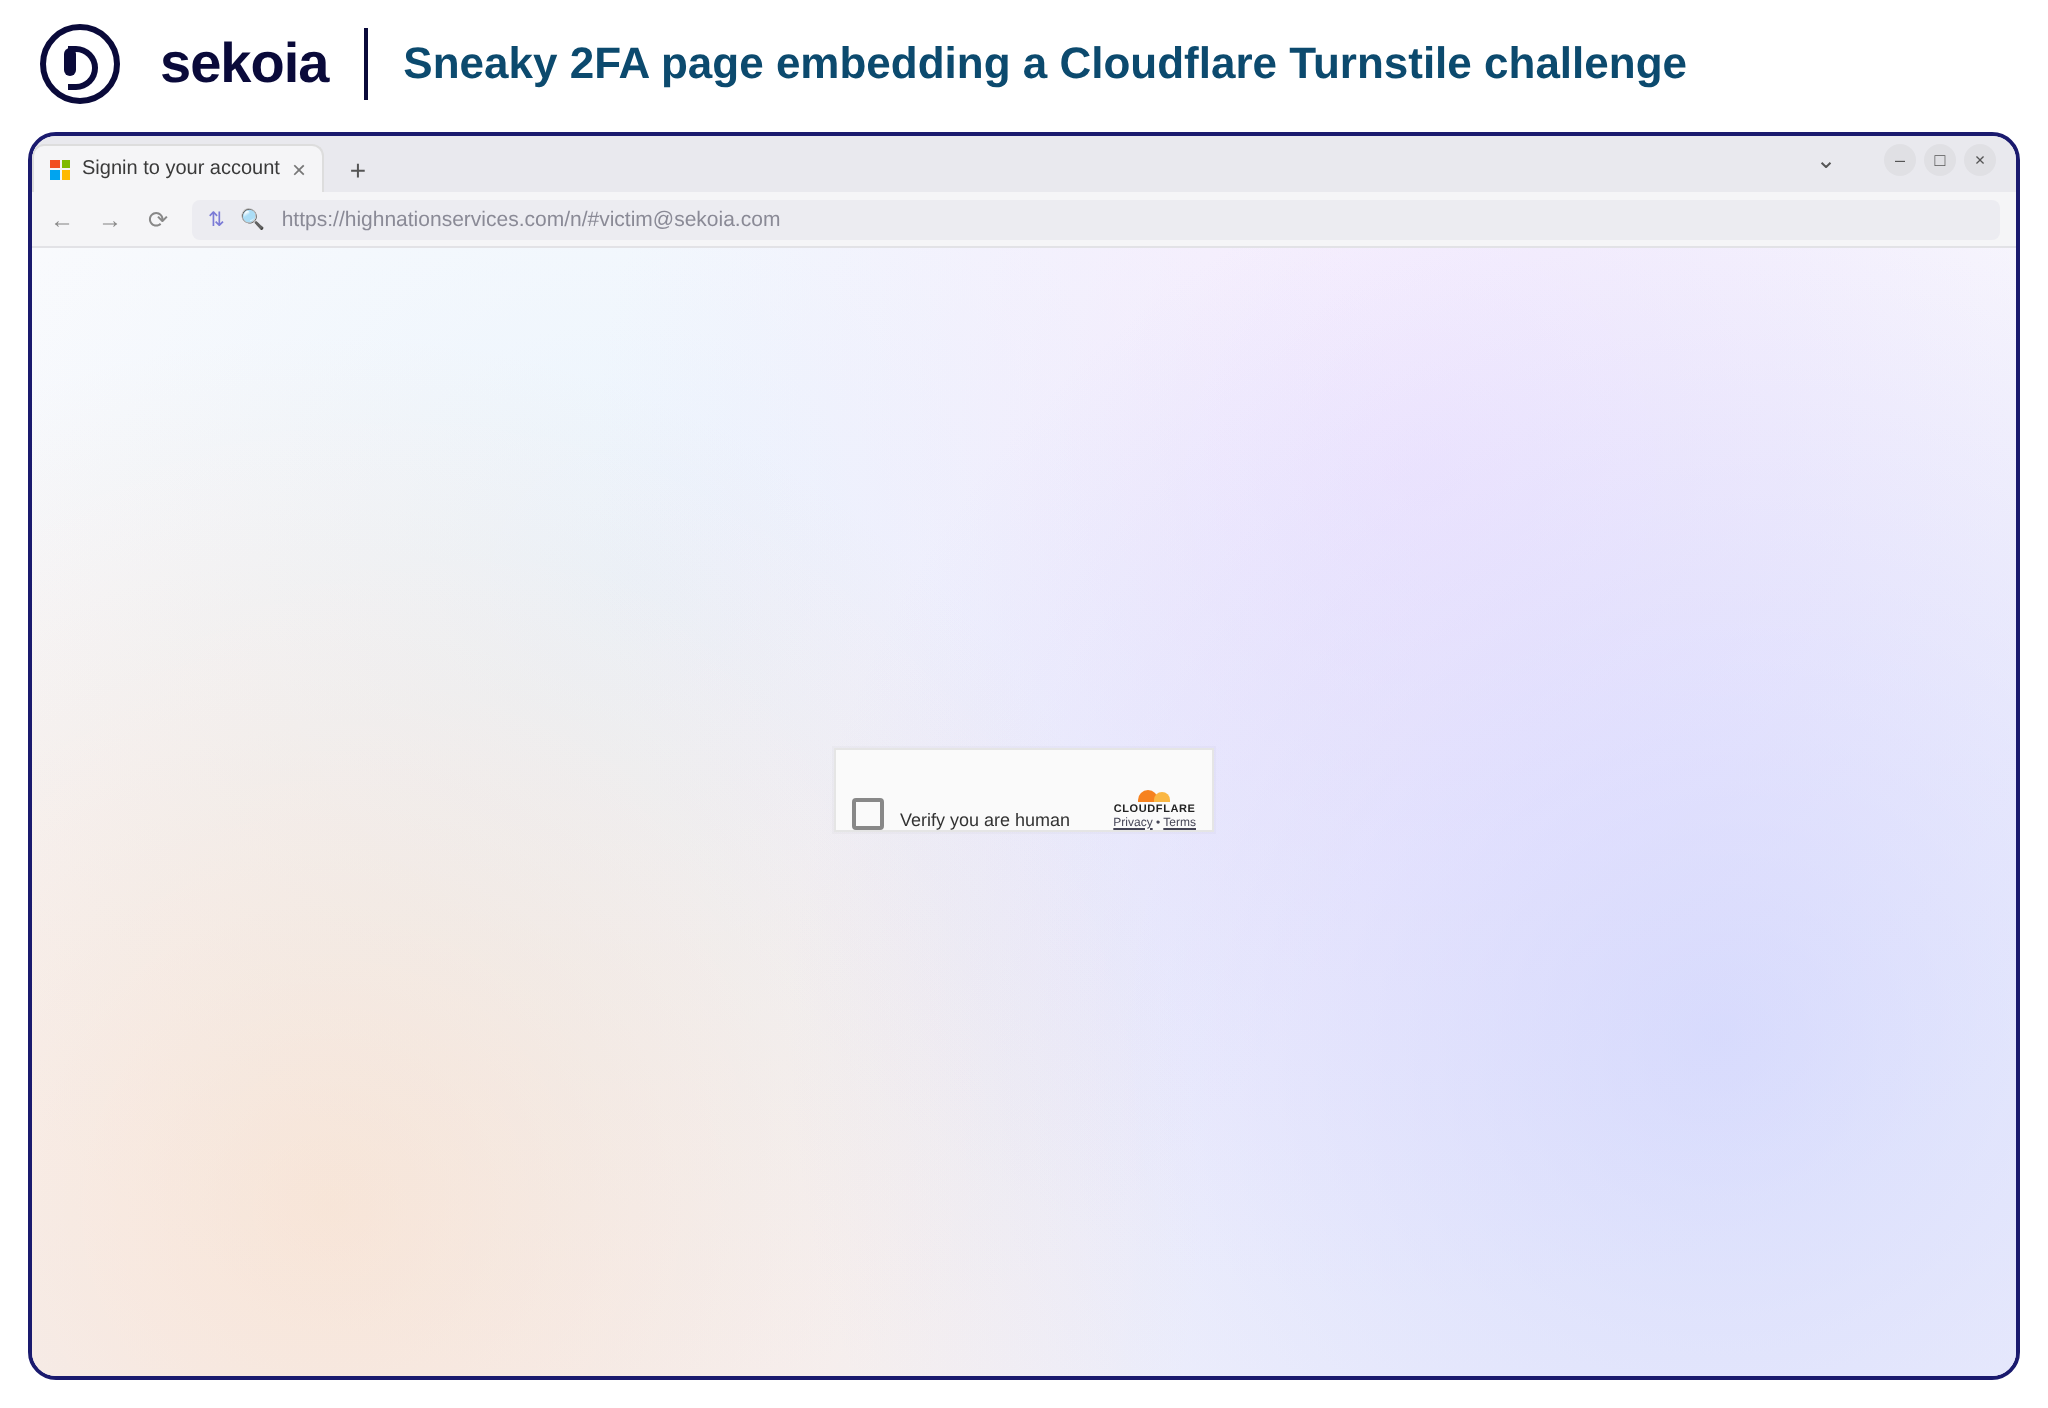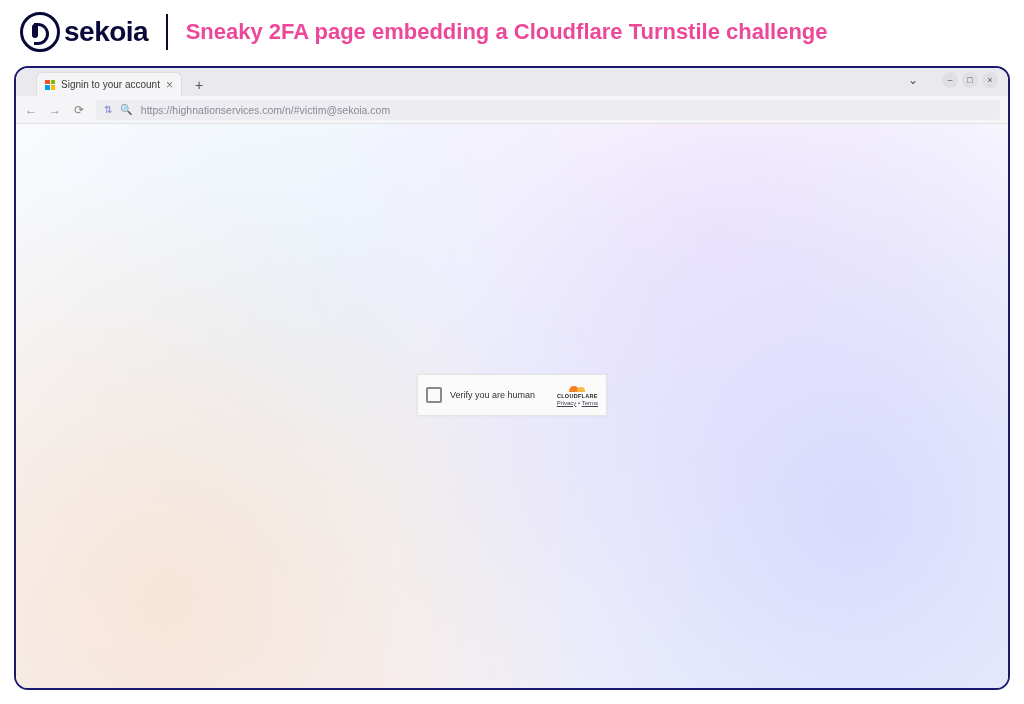--- a/index.html
+++ b/index.html
@@ -12,21 +12,21 @@
 }
 .header-row {
   display: flex;
   align-items: center;
   padding: 12px 20px 8px 20px;
   gap: 18px;
 }
 .logo-block {
   display: flex;
   align-items: center;
-  gap: 4px;
+  gap: 20px;
 }
 .logo-mark {
   width: 40px;
   height: 40px;
   border: 3.5px solid #0a0a3a;
   border-radius: 50%;
   display: flex;
   align-items: center;
   justify-content: center;
   position: relative;
@@ -59,38 +59,37 @@
   letter-spacing: -0.5px;
 }
 .header-sep {
   width: 1.5px;
   height: 36px;
   background: #0a0a3a;
 }
 .header-title {
   font-size: 22px;
   font-weight: 700;
-  color: #ec4899;
+  color: #0c4a6e;
 }
 .browser-frame {
   margin: 6px 14px 14px 14px;
   border: 2px solid #1a1a6e;
   border-radius: 14px;
   overflow: hidden;
   height: 624px;
   background: #fff;
   display: flex;
   flex-direction: column;
 }
 .tab-strip {
   height: 28px;
   background: #e9e9ee;
   display: flex;
   align-items: flex-end;
-  padding-left: 20px;
   position: relative;
 }
 .tab {
   background: #f5f5f7;
   height: 24px;
   min-width: 140px;
   border-radius: 6px 6px 0 0;
   display: flex;
   align-items: center;
   padding: 0 8px;
@@ -204,21 +203,21 @@
 .turnstile {
   position:absolute;
   left:50%;
   top:48%;
   transform:translate(-50%,-50%);
   width: 190px;
   height: 42px;
   background:#fafafa;
   border:1px solid #e5e5e5;
   display:flex;
-  align-items:center;
+  align-items:flex-end;
   padding: 0 8px;
   gap: 8px;
   box-shadow: 0 0 0 1px rgba(0,0,0,0.02);
 }
 .ts-check {
   width: 16px;
   height: 16px;
   border: 2px solid #888;
   border-radius: 2px;
   cursor:pointer;

